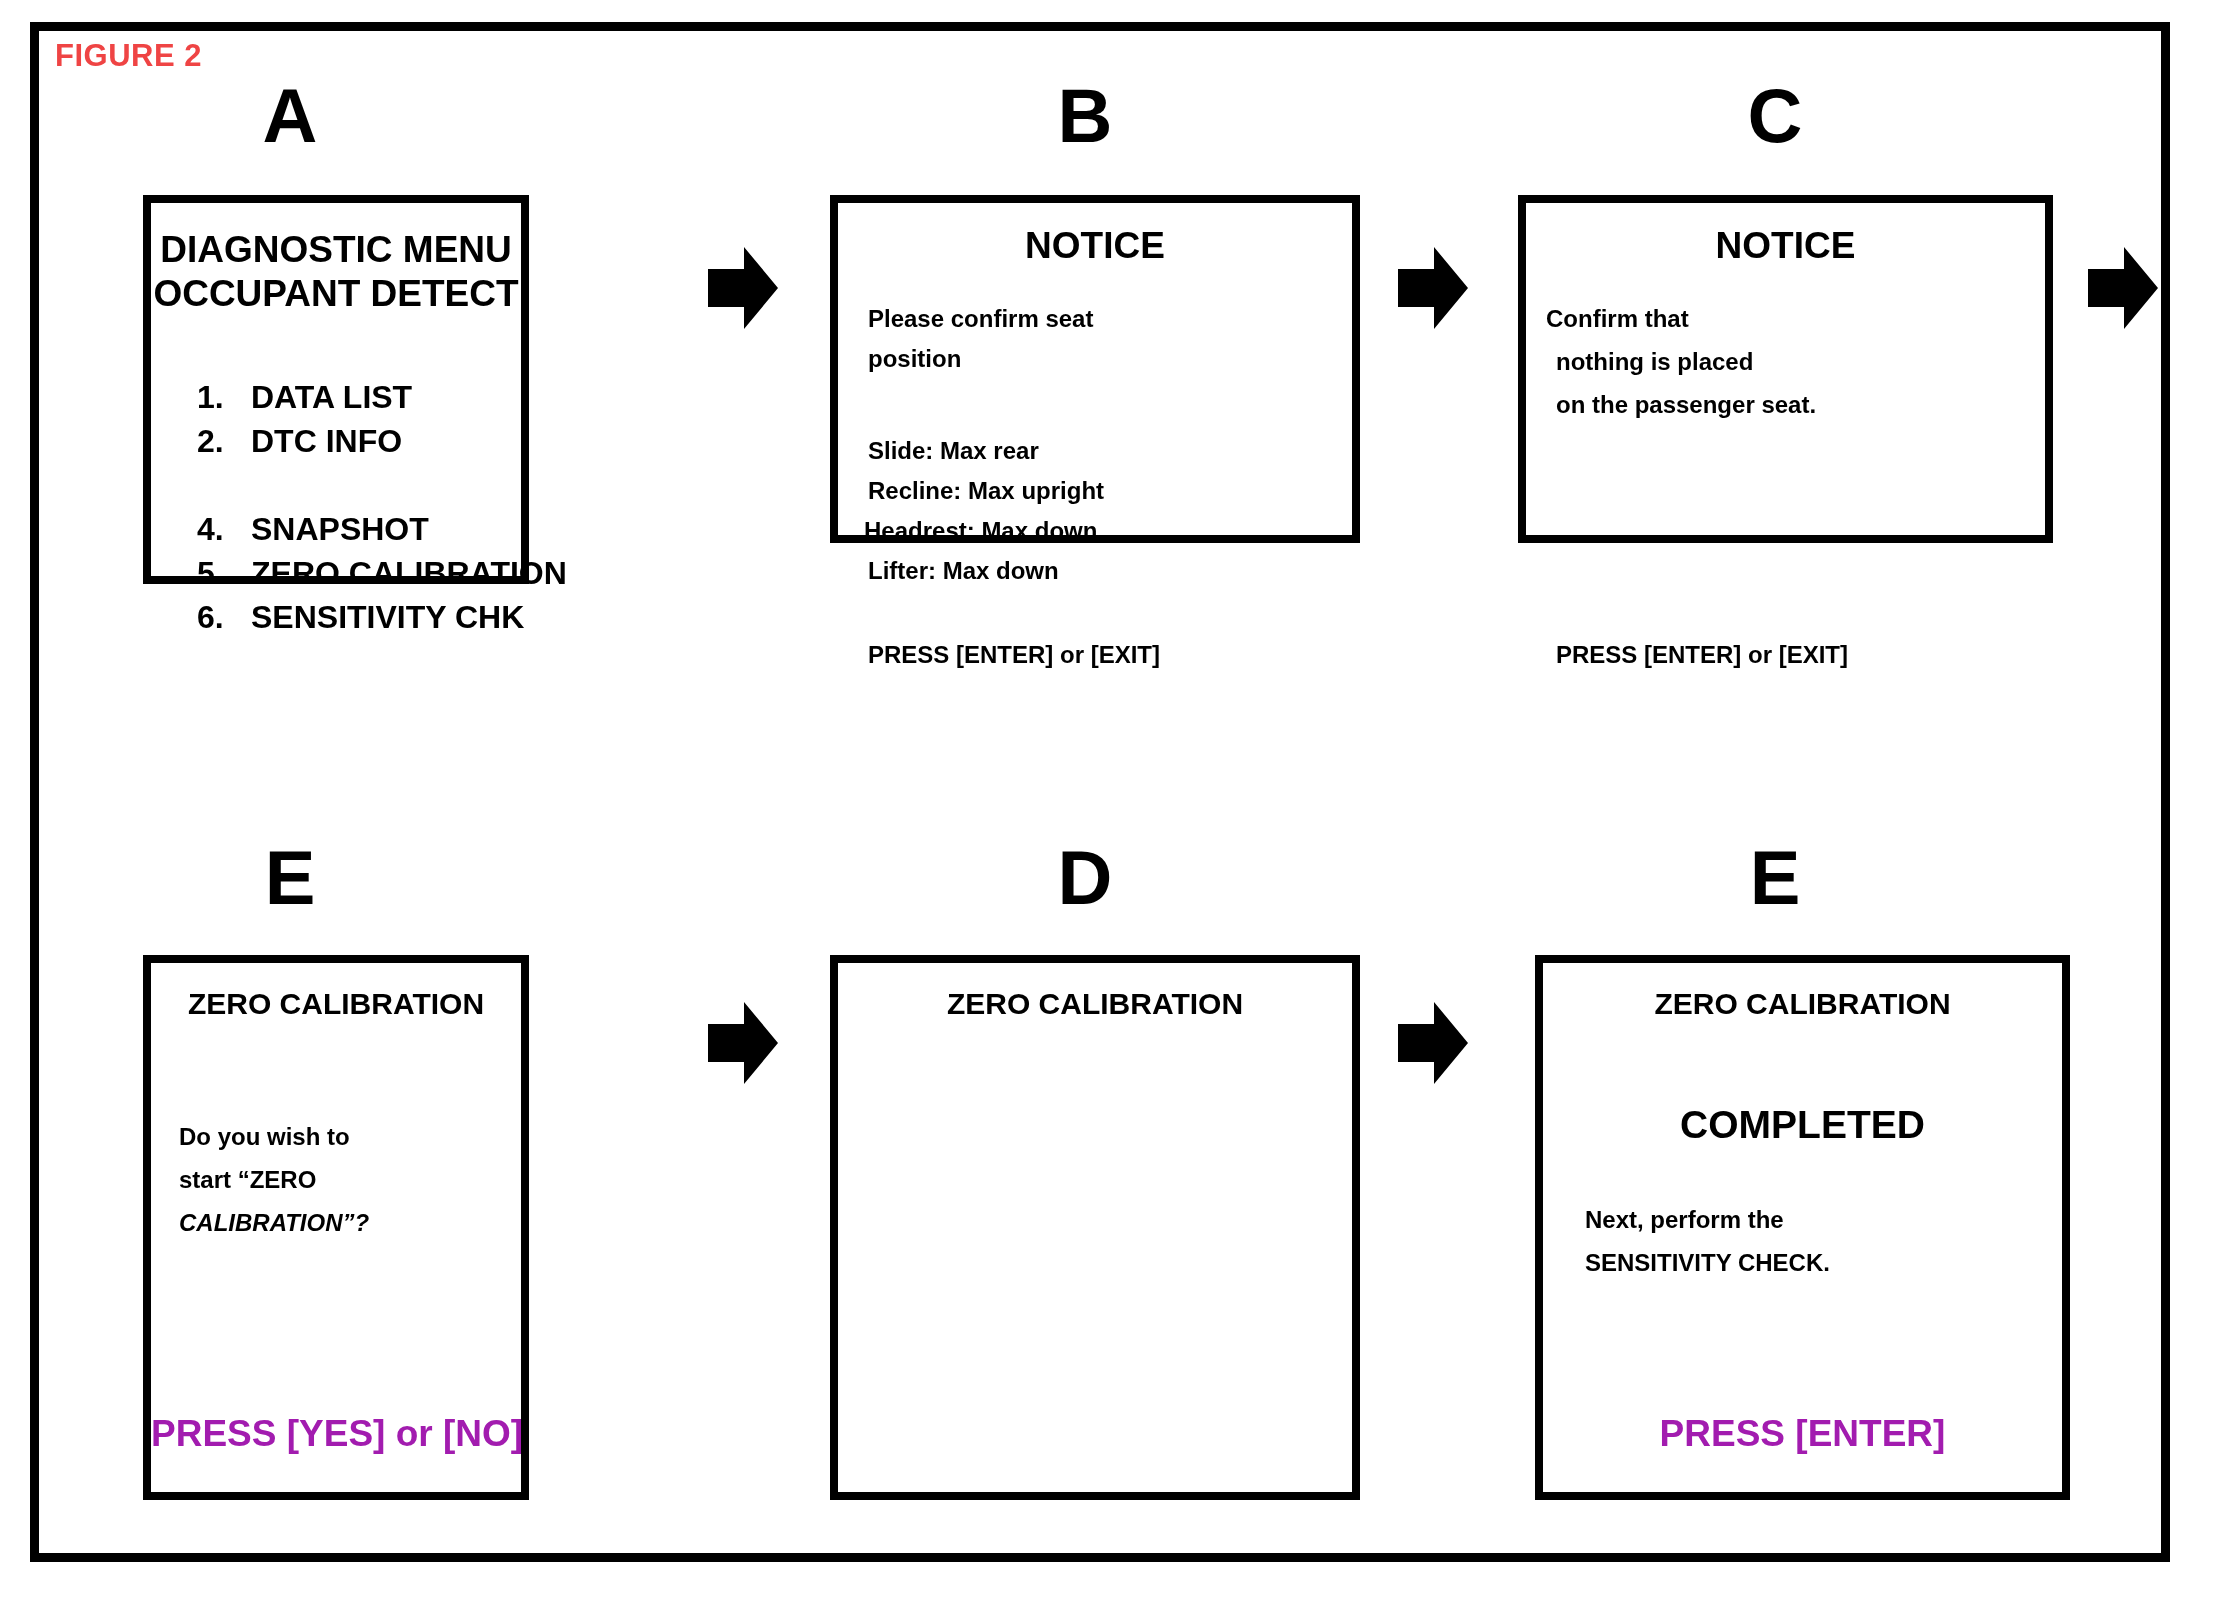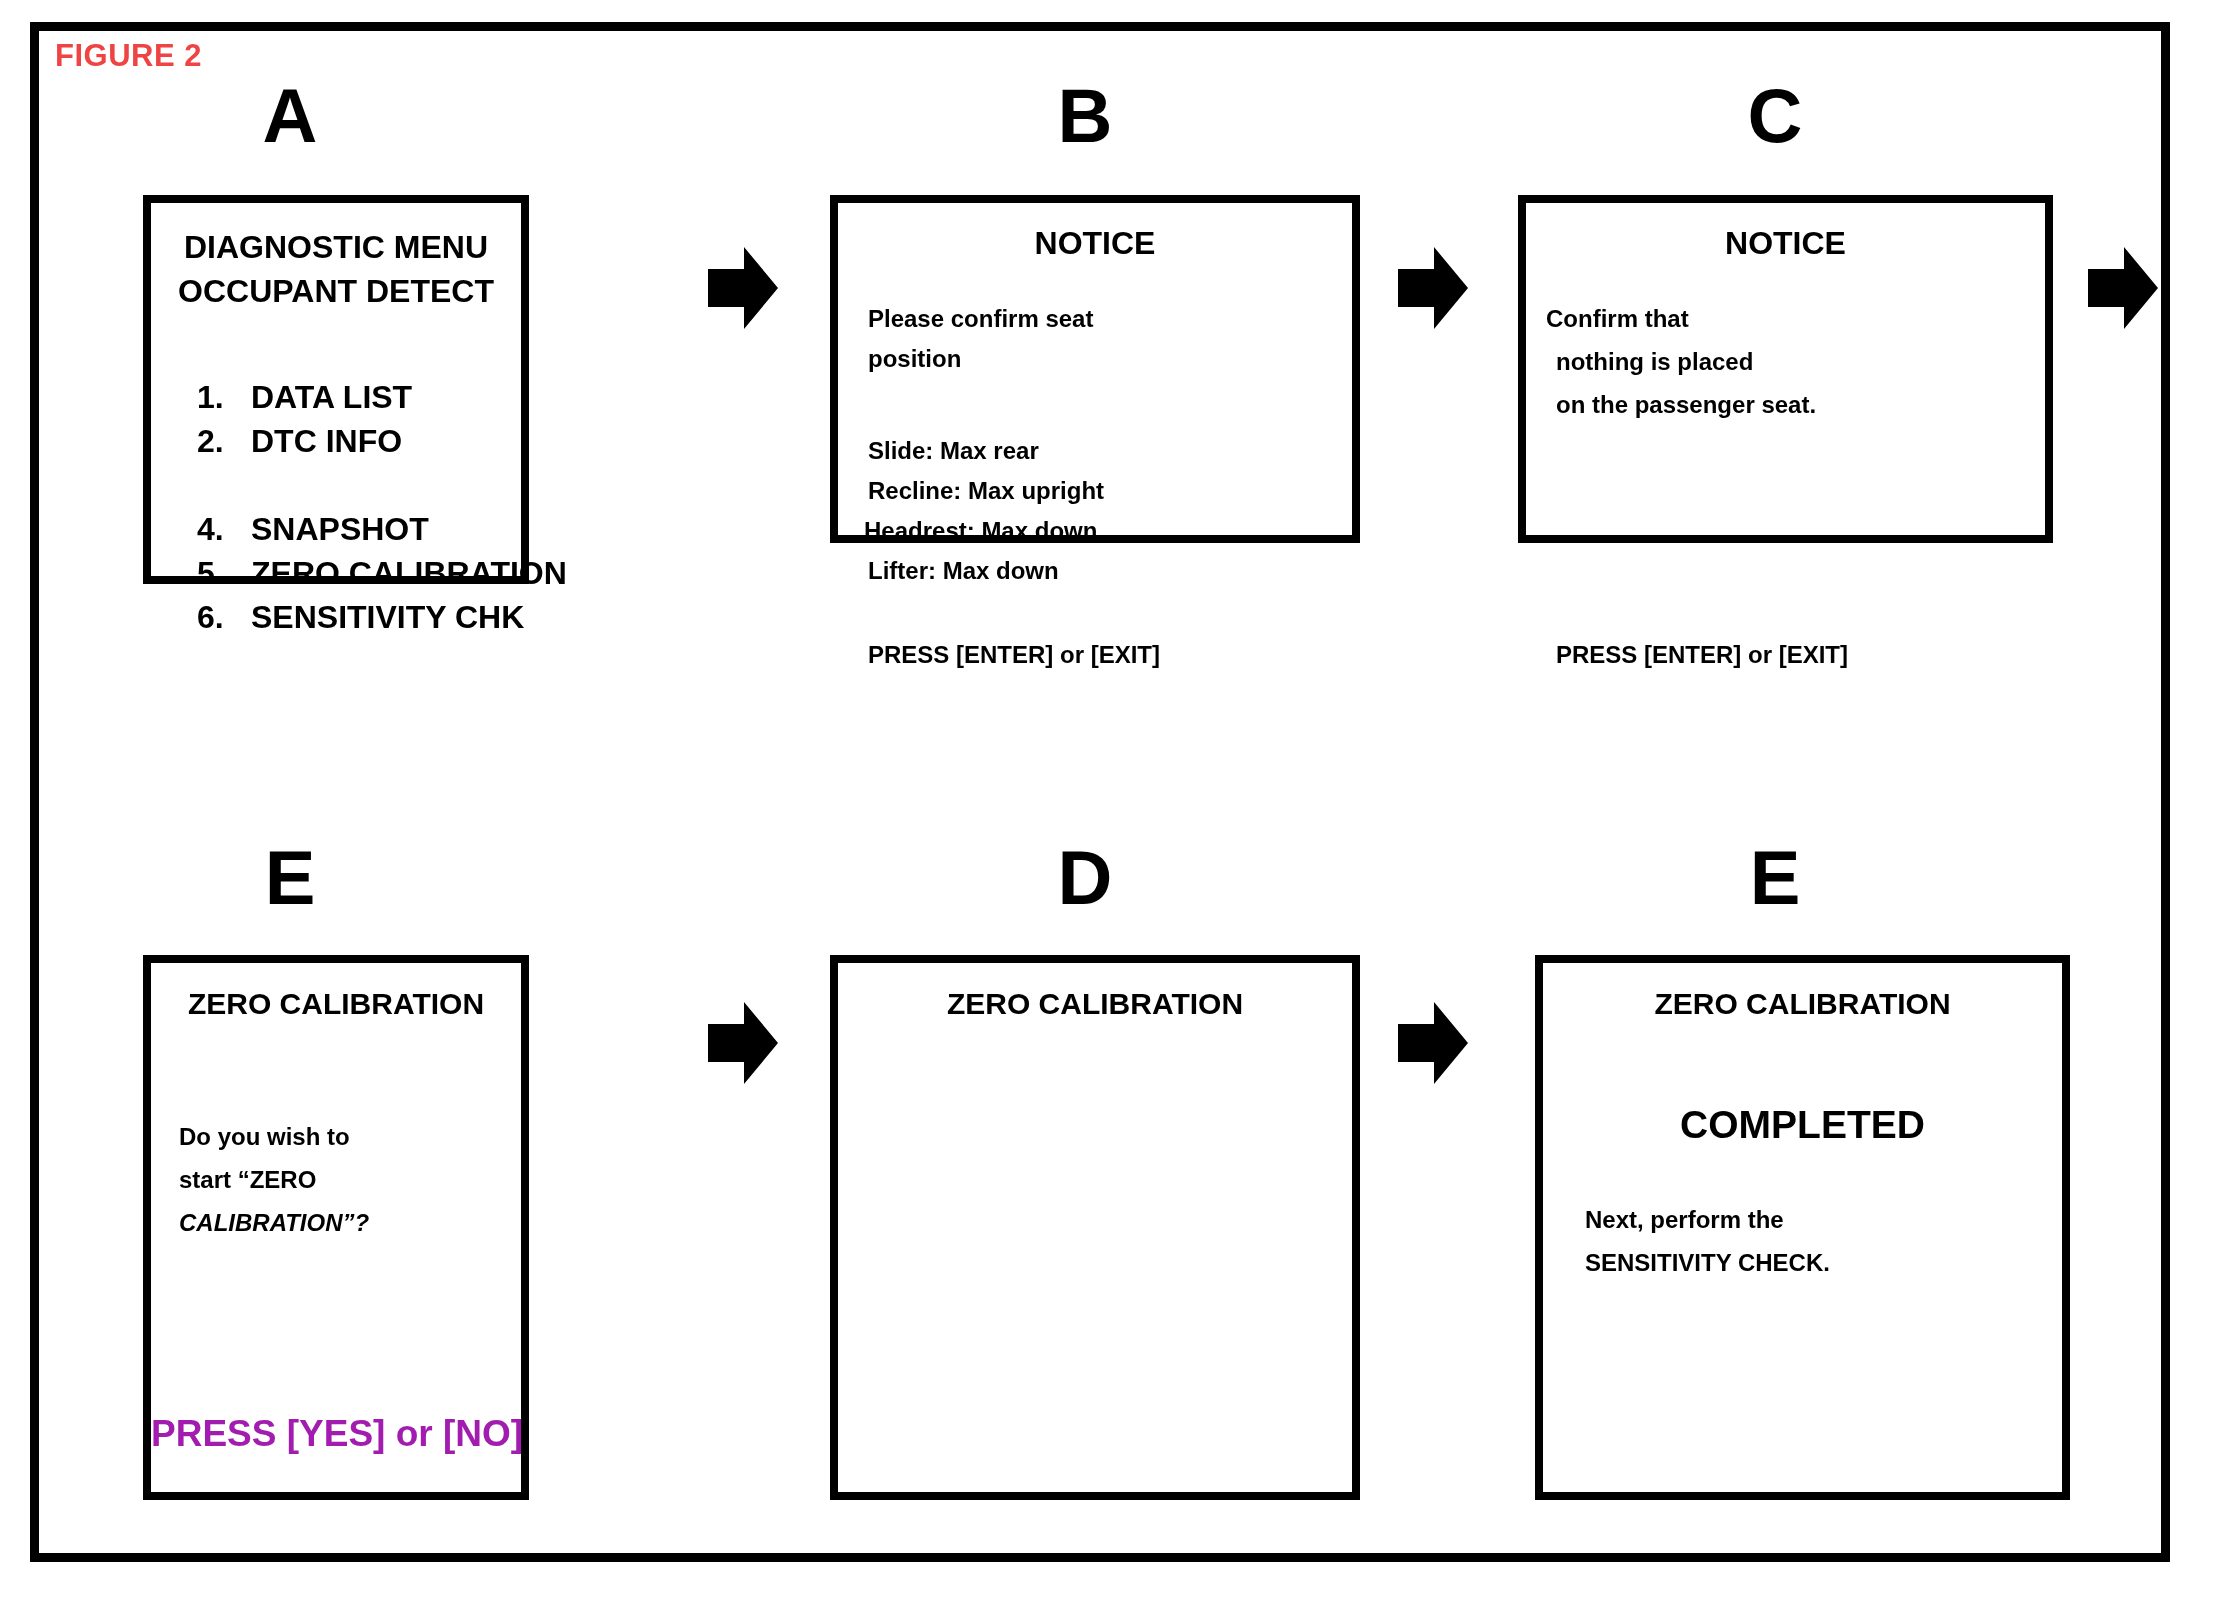--- a/index.html
+++ b/index.html
@@ -66,21 +66,21 @@
     position: relative;
     width: 100%;
     height: 100%;
   }
 
   .screen-title {
     position: absolute;
     left: 0;
     right: 0;
     text-align: center;
-    font-size: 32px;
+    font-size: 37px;
     font-weight: bold;
     color: #000;
     white-space: nowrap;
   }
   .screen-title.small {
     font-size: 30px;
   }
 
   .body-line {
     position: absolute;
@@ -260,16 +260,17 @@
   </div>
 
   <div class="panel-letter" style="left:1715px; top:840px;">E</div>
 
   <div class="screen" style="left:1535px; top:955px; width:535px; height:545px;">
     <div class="screen-inner">
       <div class="screen-title small" style="top:24px;">ZERO CALIBRATION</div>
       <div class="centered-line" style="top:140px;">COMPLETED</div>
       <div class="body-line" style="left:42px; top:243px;">Next, perform the</div>
       <div class="body-line" style="left:42px; top:286px;">SENSITIVITY CHECK.</div>
+      <div class="footer-line" style="top:450px;">PRESS [ENTER]</div>
     </div>
   </div>
 
 </div>
 
 </body></html>

